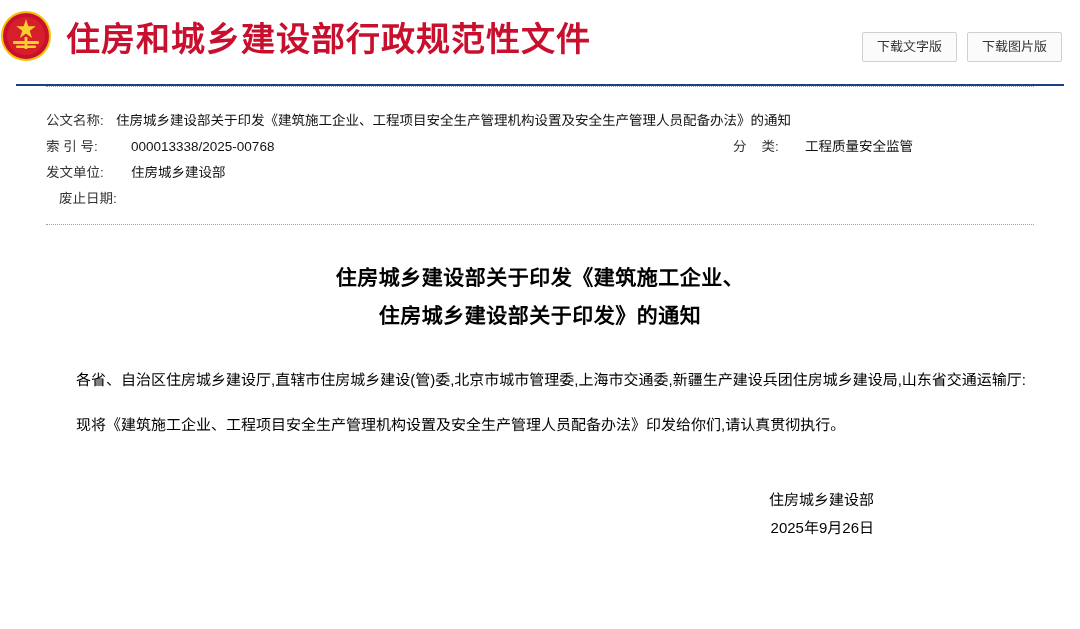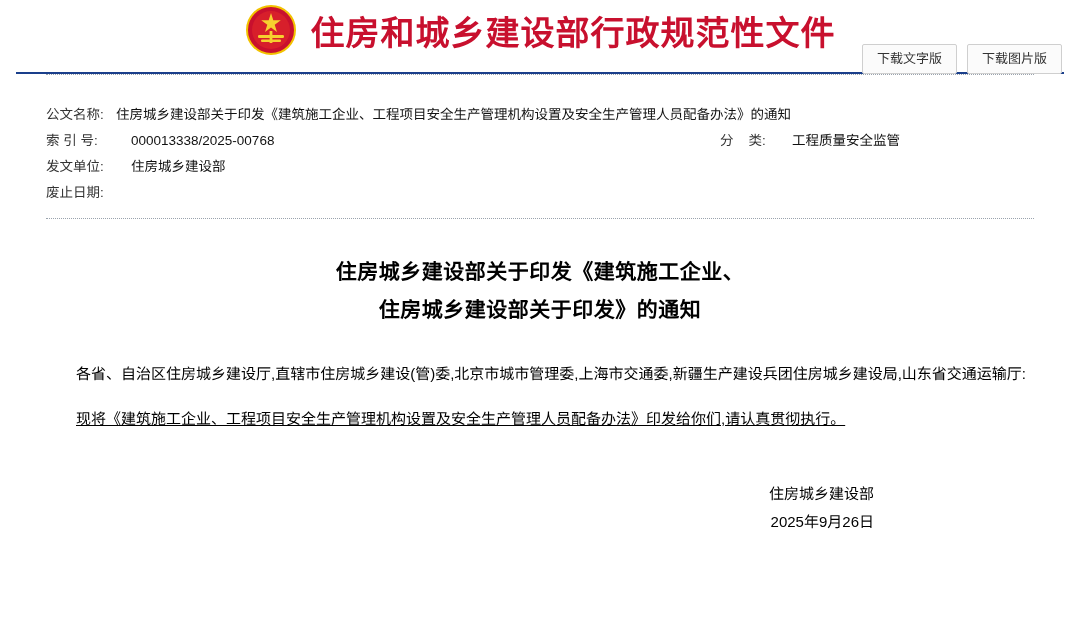--- a/index.html
+++ b/index.html
@@ -17,24 +17,23 @@
   .page {
     position: relative;
     width: 1080px;
     height: 629px;
     background: #fff;
   }
 
   
   .header {
     position: relative;
-    height: 72px;
+    height: 84px;
     display: flex;
     align-items: center;
-    justify-content: center;
   }
   .header-inner {
     display: flex;
     align-items: center;
     gap: 14px;
     transform: translateY(-6px);
   }
   .emblem {
     width: 52px;
     height: 52px;
@@ -47,21 +46,21 @@
     font-size: 34px;
     font-weight: bold;
     color: #c8102e;
     letter-spacing: 1px;
     white-space: nowrap;
   }
 
   .header-buttons {
     position: absolute;
     right: 18px;
-    top: 44px;
+    top: 32px;
     display: flex;
     gap: 10px;
   }
   .hbtn {
     border: 1px solid #cfcfcf;
     background: #fbfbfb;
     color: #333;
     font-size: 13px;
     padding: 7px 14px;
     border-radius: 2px;
@@ -72,21 +71,21 @@
 
   .rule-blue {
     border: 0;
     border-top: 2px solid #1a3f8b;
     margin: 0 16px;
   }
 
   
   .meta {
     margin: 0 46px;
-    padding: 28px 0 12px 0;
+    padding: 22px 0 12px 0;
     border-bottom: 1px dotted #9aa3ad;
     position: relative;
   }
   .meta::before {
     content: "";
     position: absolute;
     top: 0; left: 0; right: 0;
     border-top: 1px dotted #9aa3ad;
   }
   .meta-row {
@@ -107,21 +106,21 @@
     display: flex;
     align-items: baseline;
     flex: 1;
   }
   .meta-label {
     color: #333;
     white-space: pre;
     flex: 0 0 auto;
   }
   .meta-label.w-left { width: 70px; }
-  .meta-label.w-right { width: 72px; }
+  .meta-label.w-right { width: 72px; margin-left: 13px; }
   .meta-value {
     color: #111;
     white-space: nowrap;
     overflow: hidden;
     text-overflow: ellipsis;
   }
   .meta-row.full .meta-value { white-space: nowrap; }
 
   
   .doc {
@@ -146,21 +145,20 @@
     text-align: justify;
     text-indent: 2em;
     color: #000;
   }
   .doc-para {
     margin-top: 10px;
     font-size: 15px;
     line-height: 30px;
     text-indent: 2em;
     color: #000;
-    text-decoration: underline;
   }
 
   .signature {
     margin-top: 46px;
     text-align: right;
     padding-right: 160px;
     font-size: 15px;
     line-height: 28px;
     color: #000;
   }

